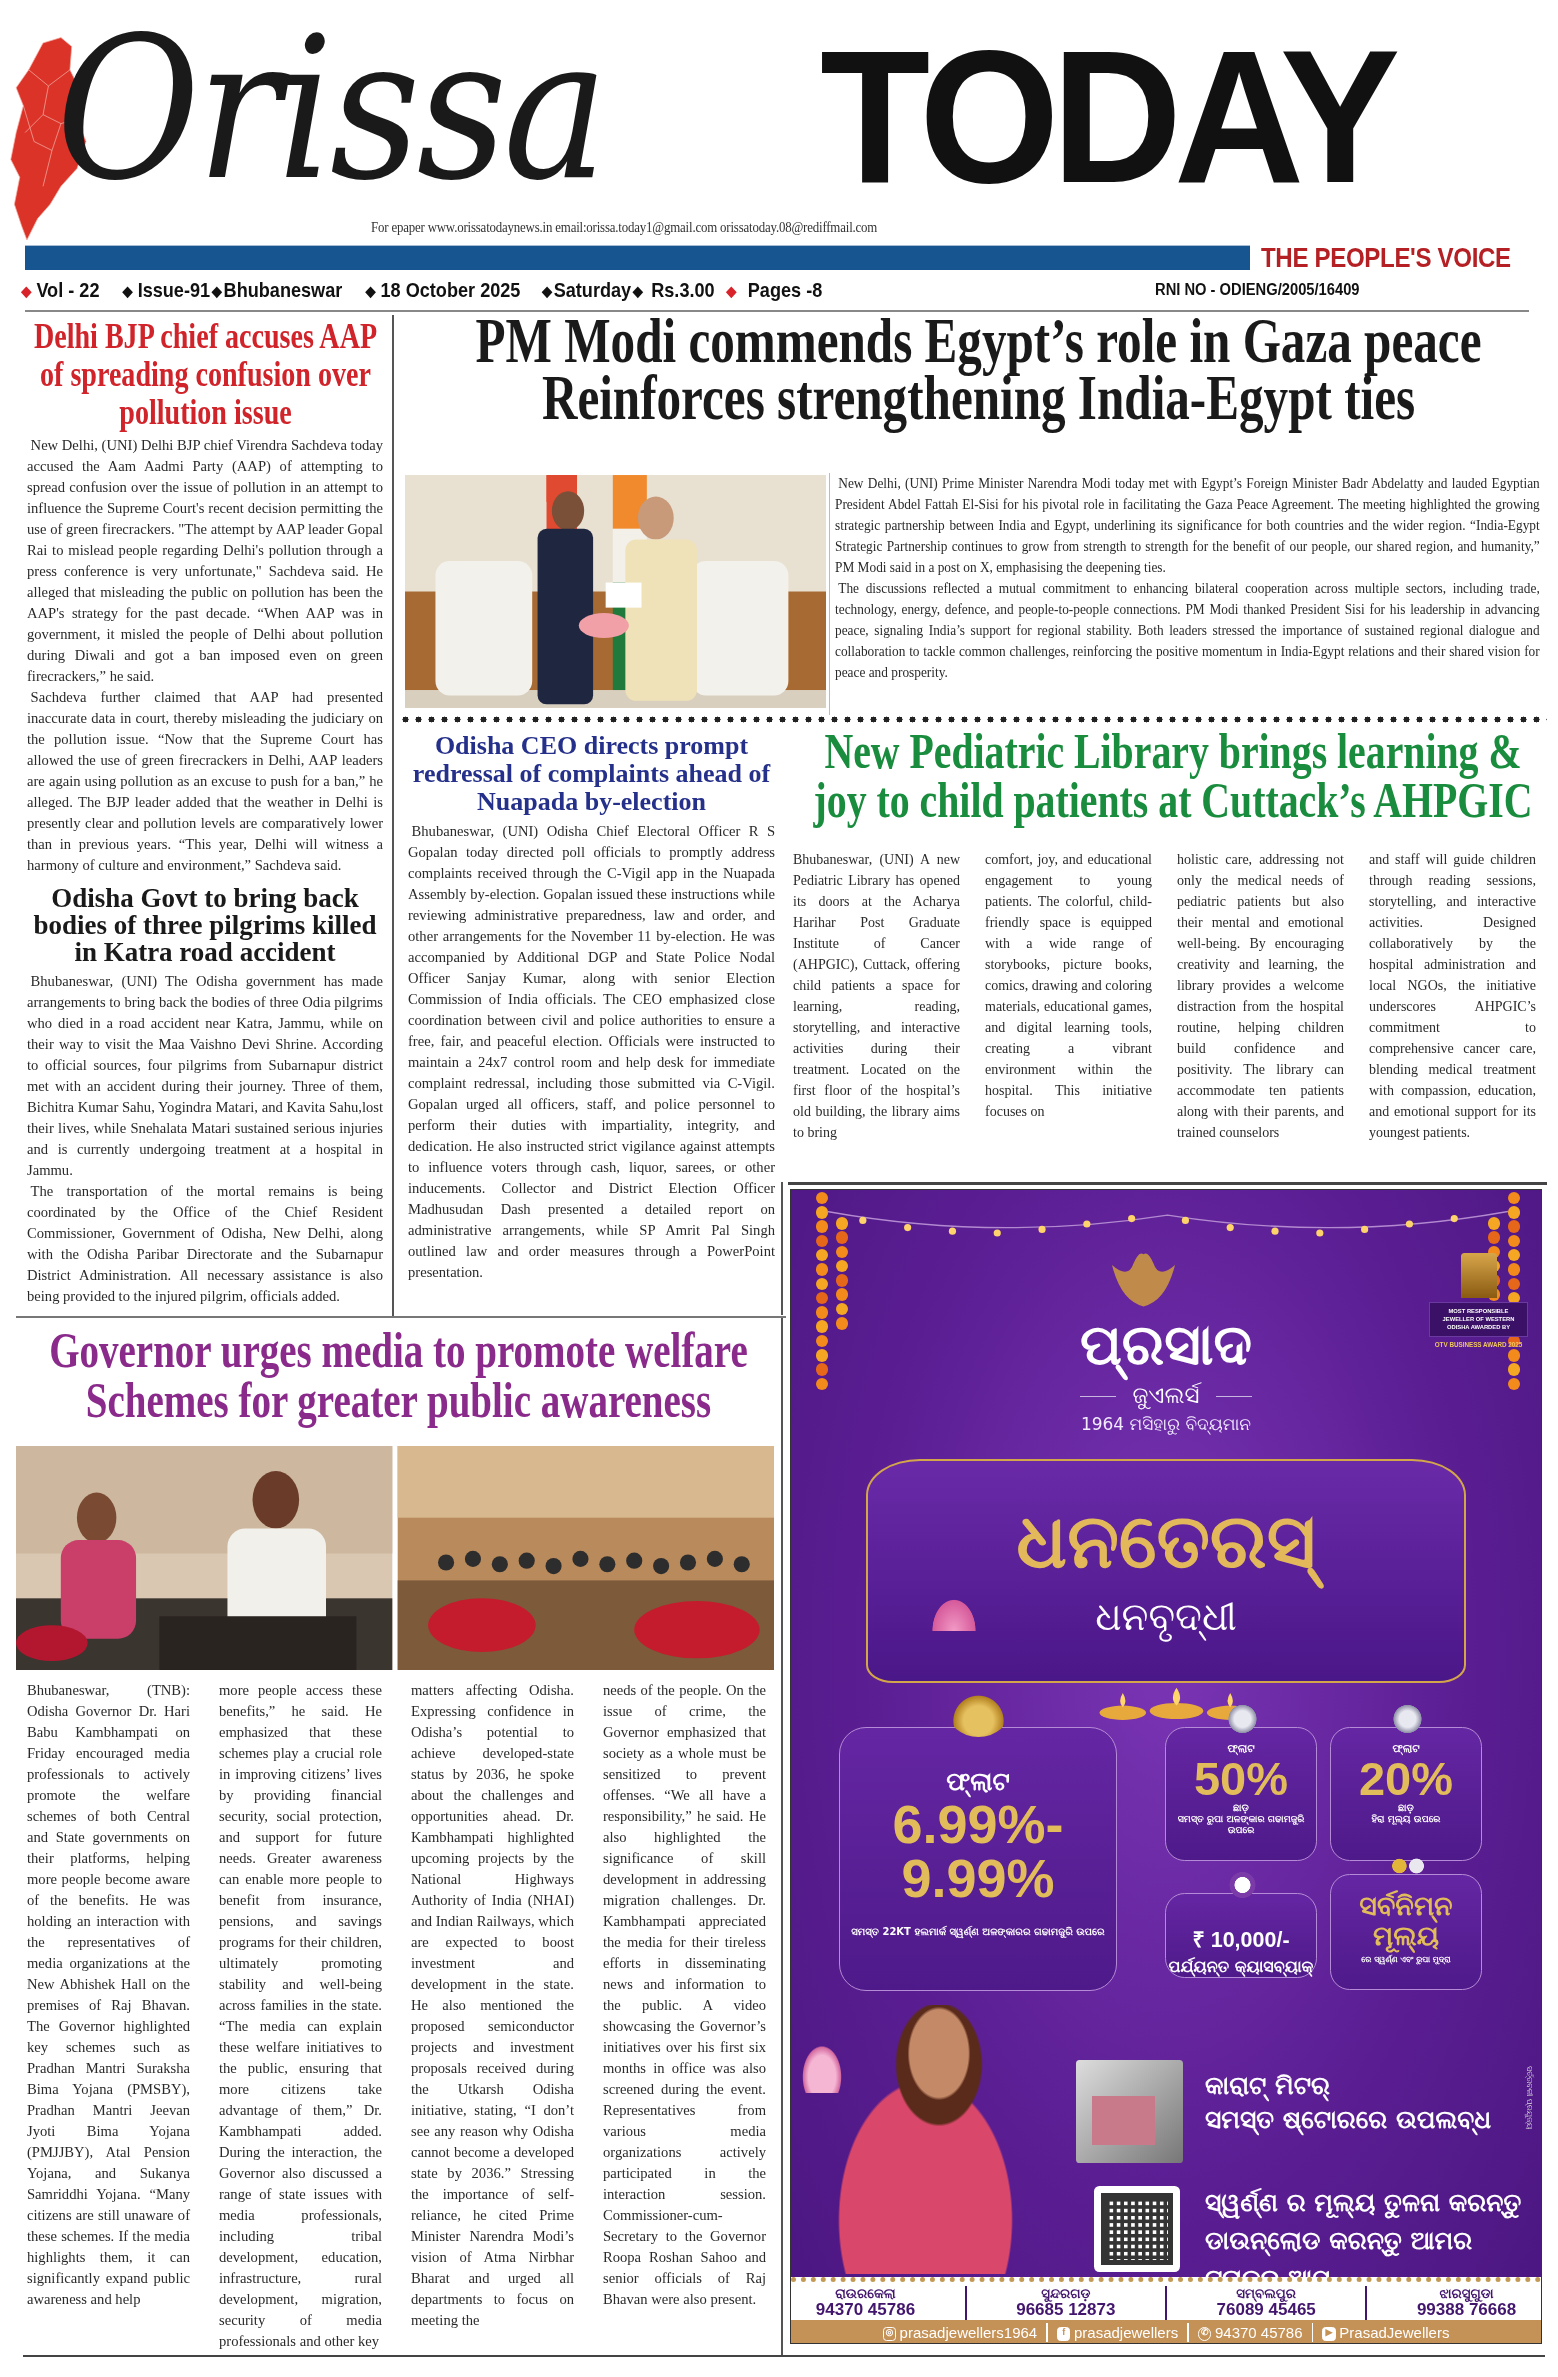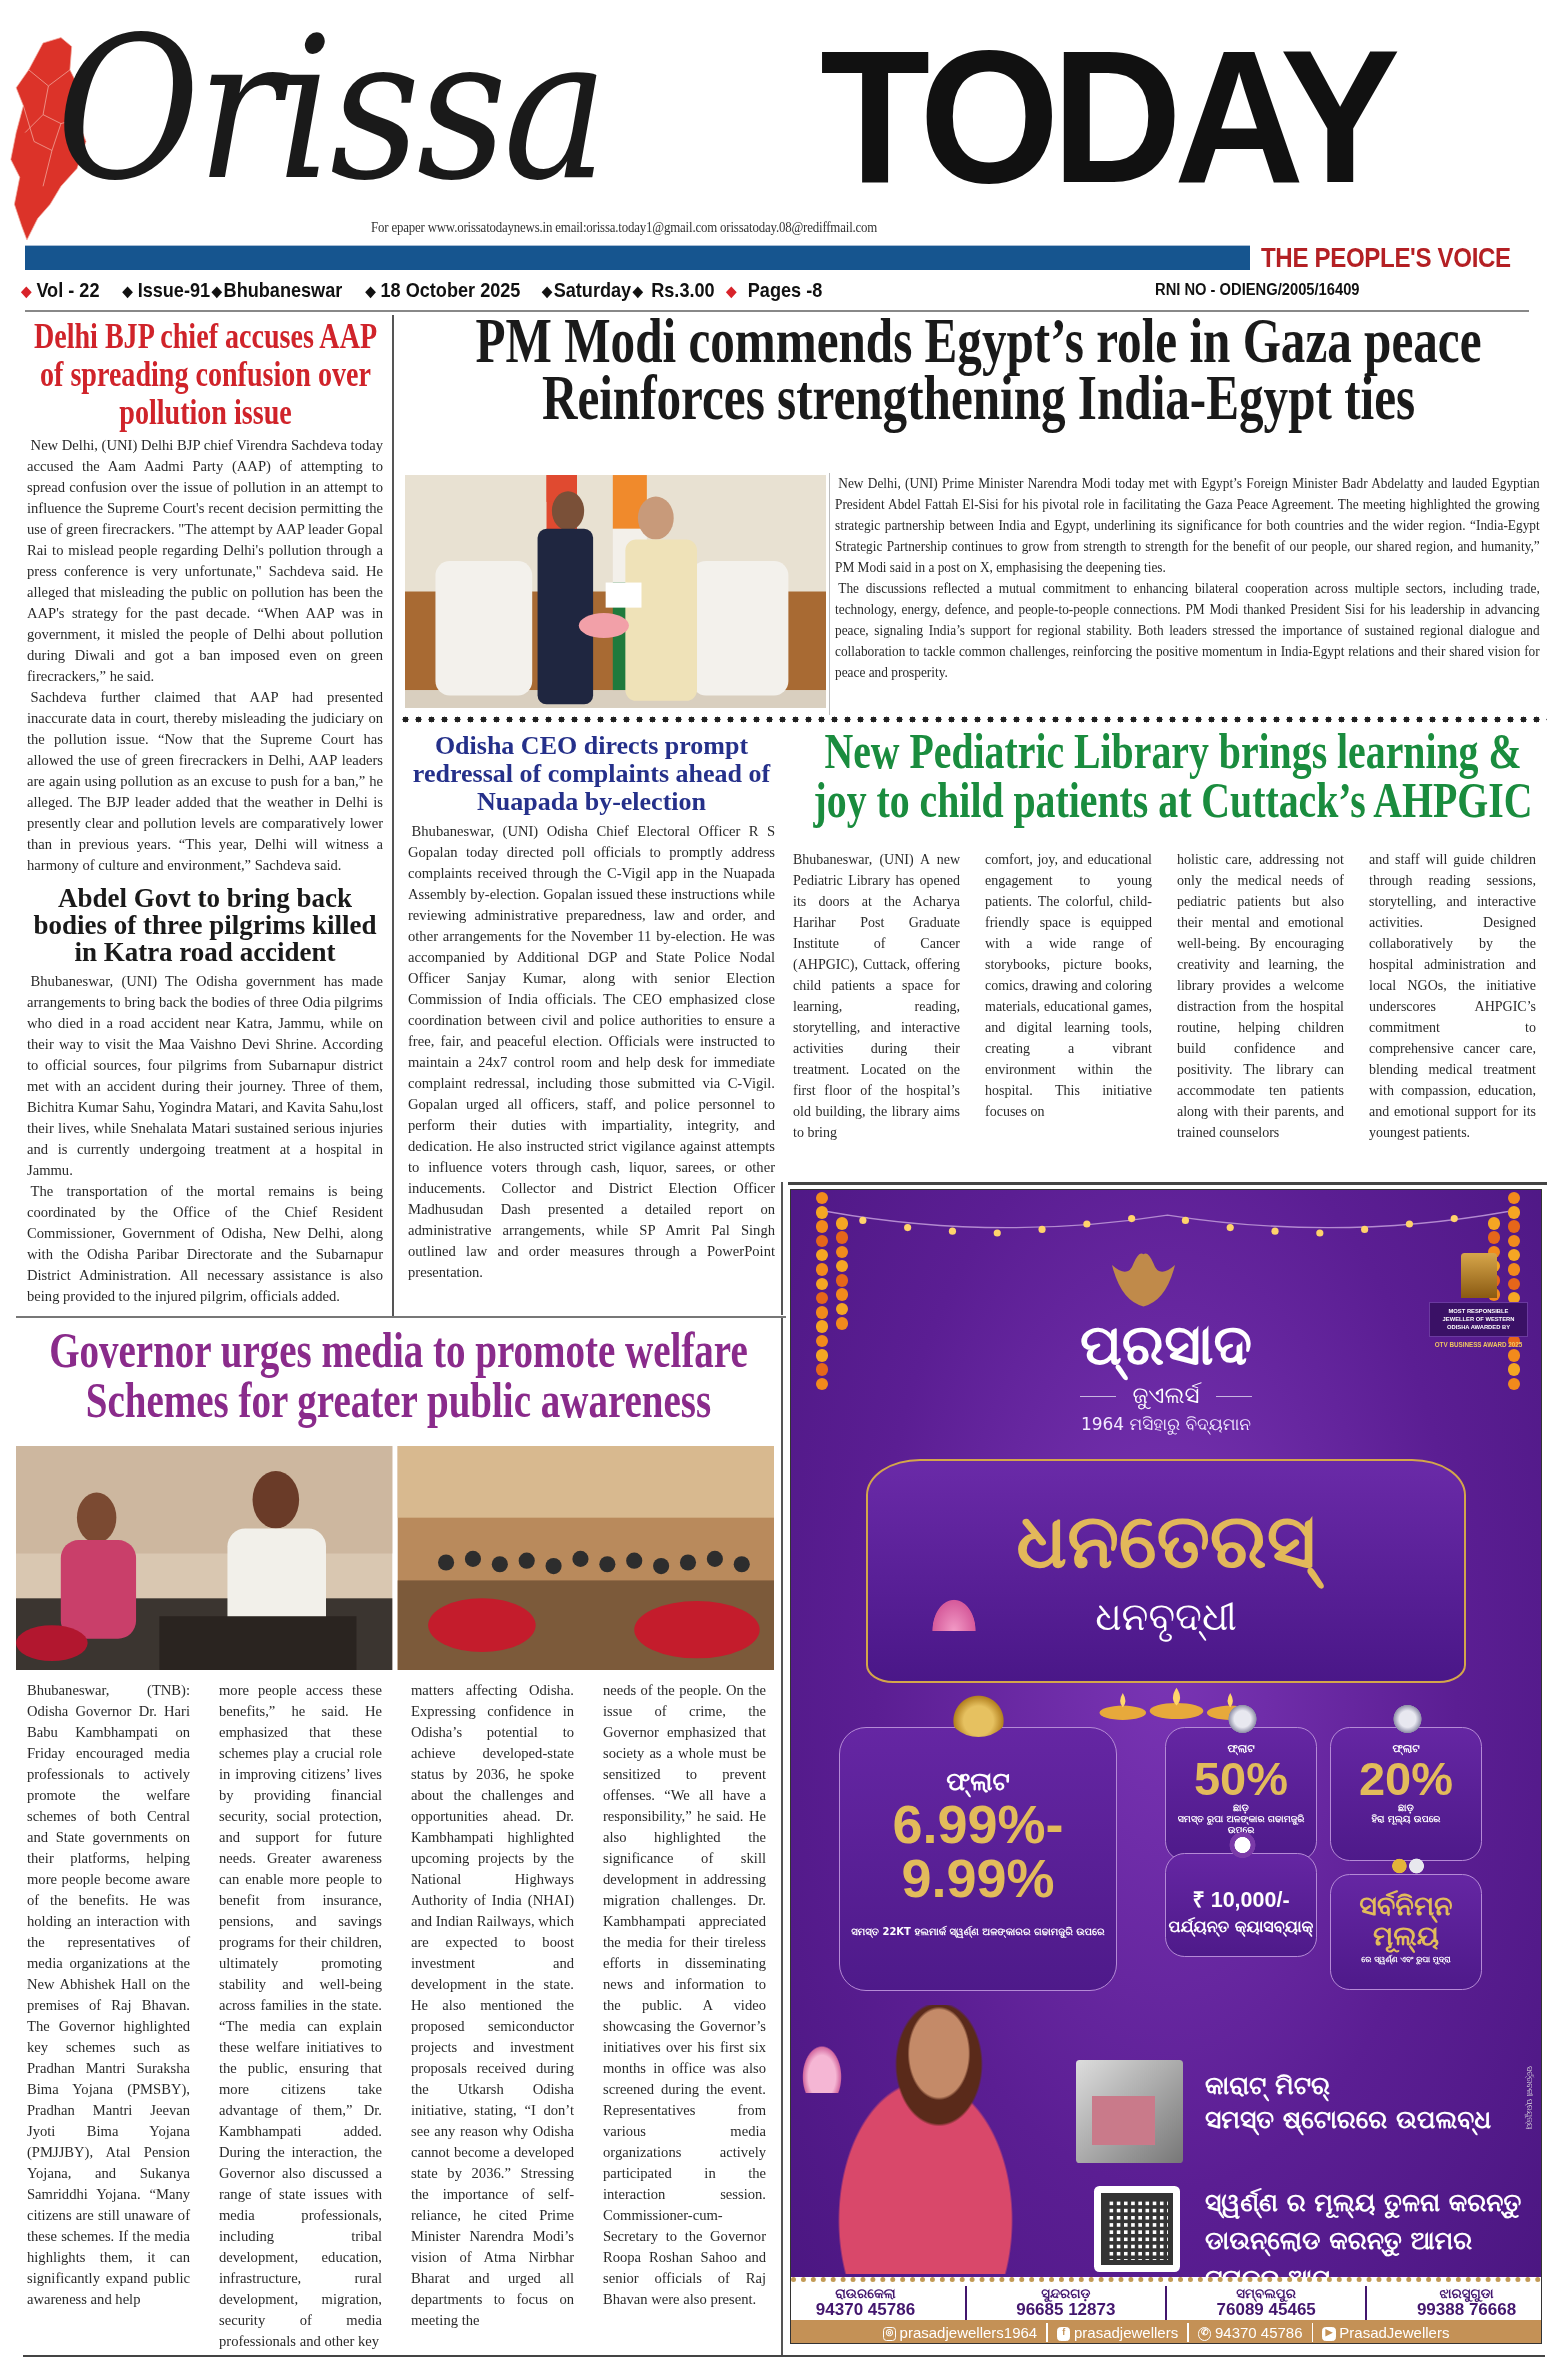--- a/index.html
+++ b/index.html
@@ -93,21 +93,21 @@
   .offer { position: absolute; width: 88px; height: 107px; border: 1.8px solid #b58ad6; border-radius: 19.7px; background: linear-gradient(#6526a3, #4e1a8a); text-align: center; color: #fff; font-family: "DejaVu Sans", sans-serif; }
   .offer .o-lbl { font-size: 10.7px; font-weight: 700; margin-top: 14.3px; }
   .offer .o-val { color: #e2bb5b; font-family: "Liberation Sans", sans-serif; font-weight: 900; font-size: 34px; line-height: 36px; }
   .offer .o-off { font-size: 9.9px; font-weight: 700; }
   .offer .o-desc { font-size: 7.6px; font-weight: 700; line-height: 10.7px; margin-top: 0; }
   .offer.wide { width: 152px; height: 134px; }
   .offer.wide .o-val { font-size: 47px; line-height: 47px; }
   .offer.wide .o-desc { font-size: 9.4px; }
   #offer-silver { left: 374px; top: 537px; }
   #offer-diamond { left: 539px; top: 537px; }
-  #offer-cash { left: 374px; top: 663px; height: 104px; }
+  #offer-cash { left: 374px; top: 703px; height: 85px; }
   #offer-coin { left: 539px; top: 684px; height: 116px; }
   .offer .gem { position: absolute; left: 54px; top: -25px; width: 45px; height: 32px; border-radius: 50%; background: radial-gradient(circle, #e8e8f0 0 30%, #8f8fa8 50%, transparent 52%); }
   .offer .cash-val { color: #fff; font-family: "Liberation Sans", sans-serif; font-weight: 700; font-size: 21.5px; margin-top: 30px; }
   .offer .cash-desc { color: #fff; font-size: 16px; font-weight: 700; line-height: 19.7px; margin-top: 3.6px; }
   .offer .coin-val { color: #e2bb5b; font-size: 27px; font-weight: 700; line-height: 30px; margin-top: 16px; }
   .offer .coin-desc { font-size: 8px; font-weight: 700; margin-top: 3.6px; }
   .ad-model { position: absolute; left: 0; top: 815px; width: 269px; height: 269px; background: radial-gradient(ellipse at 55% 18%, #c48a68 0 14%, transparent 15%), radial-gradient(ellipse at 55% 22%, #5a2a1a 0 20%, transparent 21%), radial-gradient(ellipse at 50% 80%, #d9486a 0 45%, transparent 46%); }
   .ad-lotus-l { position: absolute; left: 7.2px; top: 849px; width: 48px; height: 54px; background: radial-gradient(ellipse at 50% 70%, #f5b6d4 0 40%, #d46aa0 55%, transparent 58%); }
   .ad-machine { position: absolute; left: 285px; top: 870px; width: 107px; height: 103px; background: linear-gradient(135deg, #ddd, #777); border-radius: 3.6px; }
   .ad-machine::after { content: ""; position: absolute; left: 16px; top: 36px; width: 63px; height: 49px; background: #c97a8a; }
@@ -165,21 +165,21 @@
 
 <article class="col" id="a-bjp">
   <h2 class="headline condensed">Delhi BJP chief accuses AAP of spreading confusion over pollution issue</h2>
   <div class="body-text">
     <p>New Delhi, (UNI) Delhi BJP chief Virendra Sachdeva today accused the Aam Aadmi Party (AAP) of attempting to spread confusion over the issue of pollution in an attempt to influence the Supreme Court's recent decision permitting the use of green firecrackers. "The attempt by AAP leader Gopal Rai to mislead people regarding Delhi's pollution through a press conference is very unfortunate," Sachdeva said. He alleged that misleading the public on pollution has been the AAP's strategy for the past decade. “When AAP was in government, it misled the people of Delhi about pollution during Diwali and got a ban imposed even on green firecrackers,” he said.</p>
     <p>Sachdeva further claimed that AAP had presented inaccurate data in court, thereby misleading the judiciary on the pollution issue. “Now that the Supreme Court has allowed the use of green firecrackers in Delhi, AAP leaders are again using pollution as an excuse to push for a ban,” he alleged. The BJP leader added that the weather in Delhi is presently clear and pollution levels are comparatively lower than in previous years. “This year, Delhi will witness a harmony of culture and environment,” Sachdeva said.</p>
   </div>
 </article>
 
 <article class="col" id="a-pilgrim">
-  <h2 class="headline">Abdel Govt to bring back bodies of three pilgrims killed in Katra road accident</h2>
+  <h2 class="headline">Odisha Govt to bring back bodies of three pilgrims killed in Katra road accident</h2>
   <div class="body-text">
     <p>Bhubaneswar, (UNI) The Odisha government has made arrangements to bring back the bodies of three Odia pilgrims who died in a road accident near Katra, Jammu, while on their way to visit the Maa Vaishno Devi Shrine. According to official sources, four pilgrims from Subarnapur district met with an accident during their journey. Three of them, Bichitra Kumar Sahu, Yogindra Matari, and Kavita Sahu,lost their lives, while Snehalata Matari sustained serious injuries and is currently undergoing treatment at a hospital in Jammu.</p>
     <p>The transportation of the mortal remains is being coordinated by the Office of the Chief Resident Commissioner, Government of Odisha, New Delhi, along with the Odisha Paribar Directorate and the Subarnapur District Administration. All necessary assistance is also being provided to the injured pilgrim, officials added.</p>
   </div>
 </article>
 
 <div class="vline" style="left:392px;top:315px;height:1001px;"></div>
 
 <article class="col" id="a-modi-head">
   <h1 class="headline condensed">

